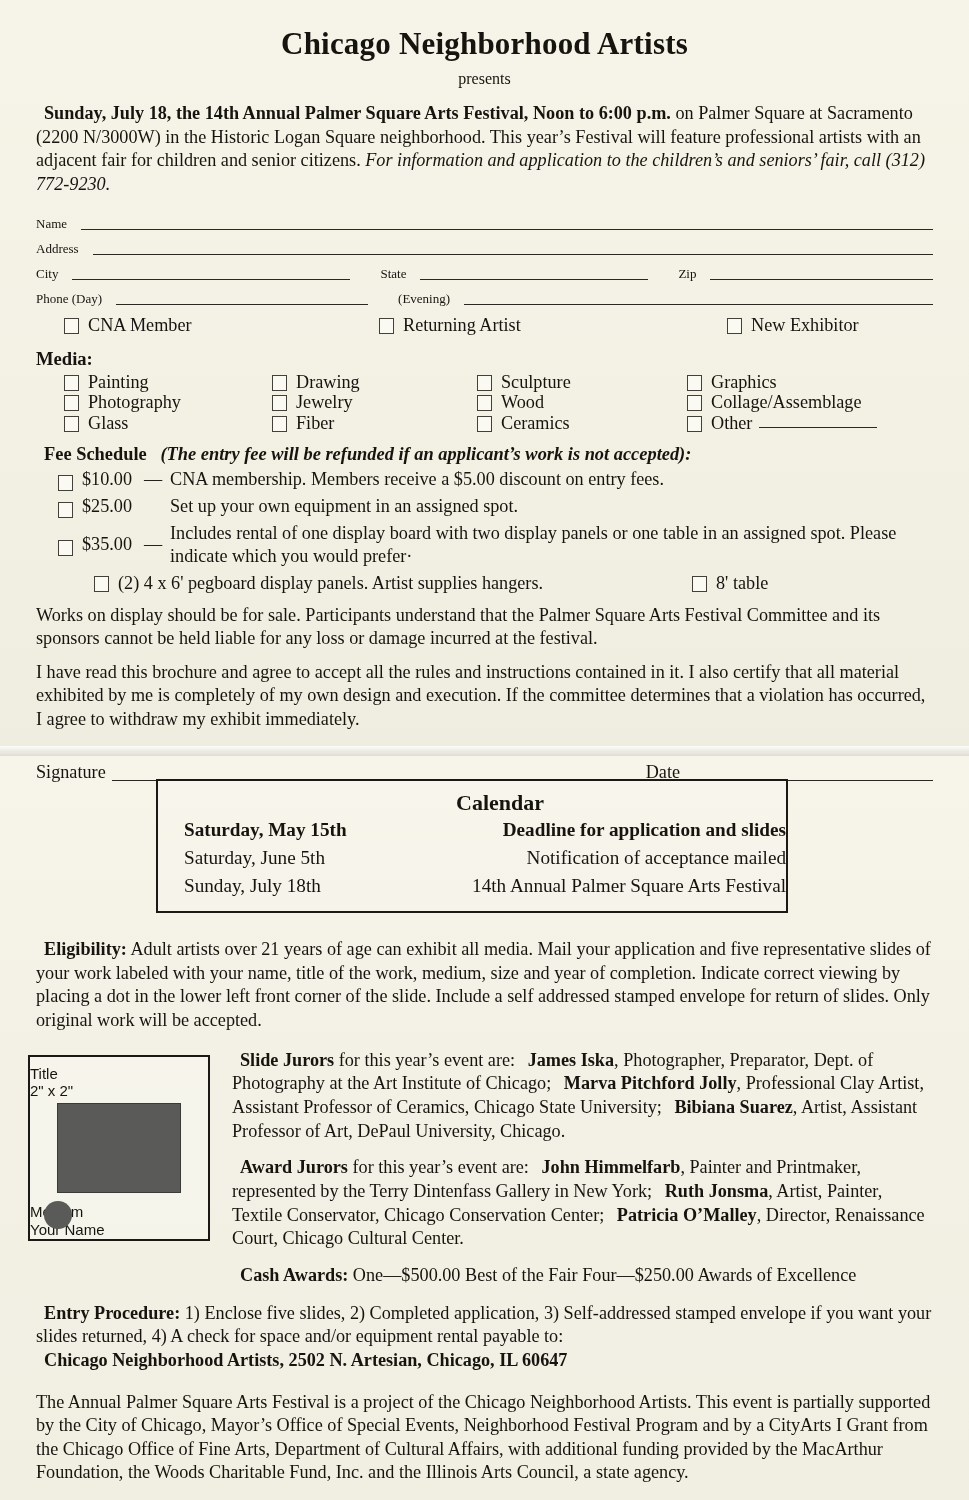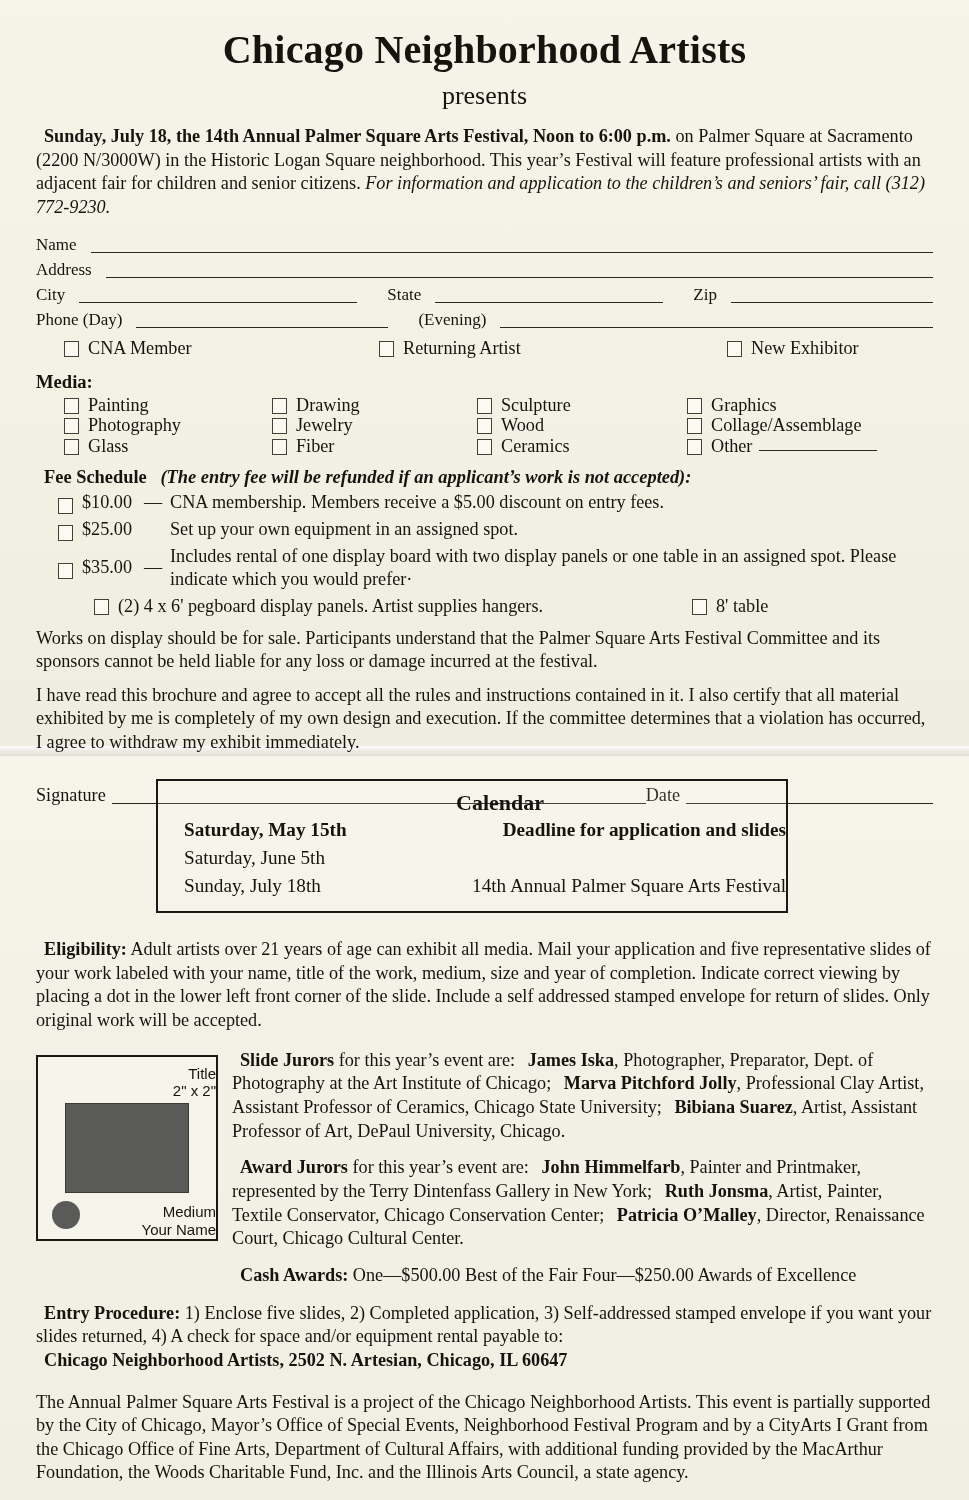--- a/index.html
+++ b/index.html
@@ -31,46 +31,46 @@
     position: absolute;
     left: 0; top: 746px; width: 969px; height: 10px;
     background: linear-gradient(180deg, rgba(255,255,255,0.85), rgba(180,178,165,0.35));
   }
   .content { position: absolute; left: 0; top: 0; width: 969px; height: 1500px; }
 
   
   .title {
     text-align: center;
     font-weight: bold;
-    font-size: 40px;
+    font-size: 31px;
     letter-spacing: .2px;
     margin: 26px 0 0 0;
     font-family: "Liberation Serif", "DejaVu Serif", serif;
   }
   .presents {
     text-align: center;
-    font-size: 26px;
+    font-size: 16px;
     margin: 8px 0 0 0;
   }
 
   .body-block {
     margin: 14px 36px 0 36px;
     font-size: 18.2px;
     line-height: 1.30;
     text-align: left;
   }
   .b { font-weight: bold; margin-left: 8px; }
   .i { font-style: italic; }
 
   
   .formrow {
     display: flex;
     align-items: flex-end;
     margin: 0 36px;
-    font-size: 17px;
+    font-size: 13px;
     height: 25px;
     gap: 8px;
   }
   .flabel { white-space: nowrap; padding-right: 6px; line-height: 1; }
   .fline {
     flex: 1 1 auto;
     border-bottom: 1.6px solid #2b2822;
     height: 16px;
   }
   .fline.w-city { flex: 0 0 278px; }
@@ -194,27 +194,27 @@
     line-height: 1.30;
   }
 
   .juror-zone {
     position: relative;
     margin-top: 16px;
     min-height: 208px;
   }
   .slide-box {
     position: absolute;
-    left: 36px; top: 6px;
+    left: 28px; top: 6px;
     width: 182px; height: 186px;
     border: 2px solid #1b1915;
     background: rgba(255,255,255,0.25);
     box-sizing: border-box;
     font-family: "Liberation Sans", "DejaVu Sans", sans-serif;
-    text-align: right;
+    text-align: left;
   }
   .slide-title { font-size: 15px; margin-top: 8px; line-height: 1.16; }
   .slide-img {
     width: 122px; height: 88px;
     background: #5a5a58;
     margin: 4px auto 0 auto;
     border: 1px solid #3a3a38;
   }
   .slide-medium {
     font-size: 15px;
@@ -421,20 +421,21 @@
   </div>
 
   <div class="cal-wrap">
     <div class="cal-title">Calendar</div>
     <div class="cal-row bold">
       <span class="cal-date">Saturday, May 15th</span>
       <span class="cal-desc">Deadline for application and slides</span>
     </div>
     <div class="cal-row">
       <span class="cal-date">Saturday, June 5th</span>
+      <span class="cal-desc">Notification of acceptance mailed</span>
     </div>
     <div class="cal-row">
       <span class="cal-date">Sunday, July 18th</span>
       <span class="cal-desc">14th Annual Palmer Square Arts Festival</span>
     </div>
   </div>
 
   <div class="lower">
     <div class="lpara">
       <span class="b">Eligibility:</span><span> Adult artists over 21 years of age can exhibit all media. Mail your application and five representative slides of your work labeled with your name, title of the work, medium, size and year of completion. Indicate correct viewing by placing a dot in the lower left front corner of the slide. Include a self addressed stamped envelope for return of slides. Only original work will be accepted.</span>

